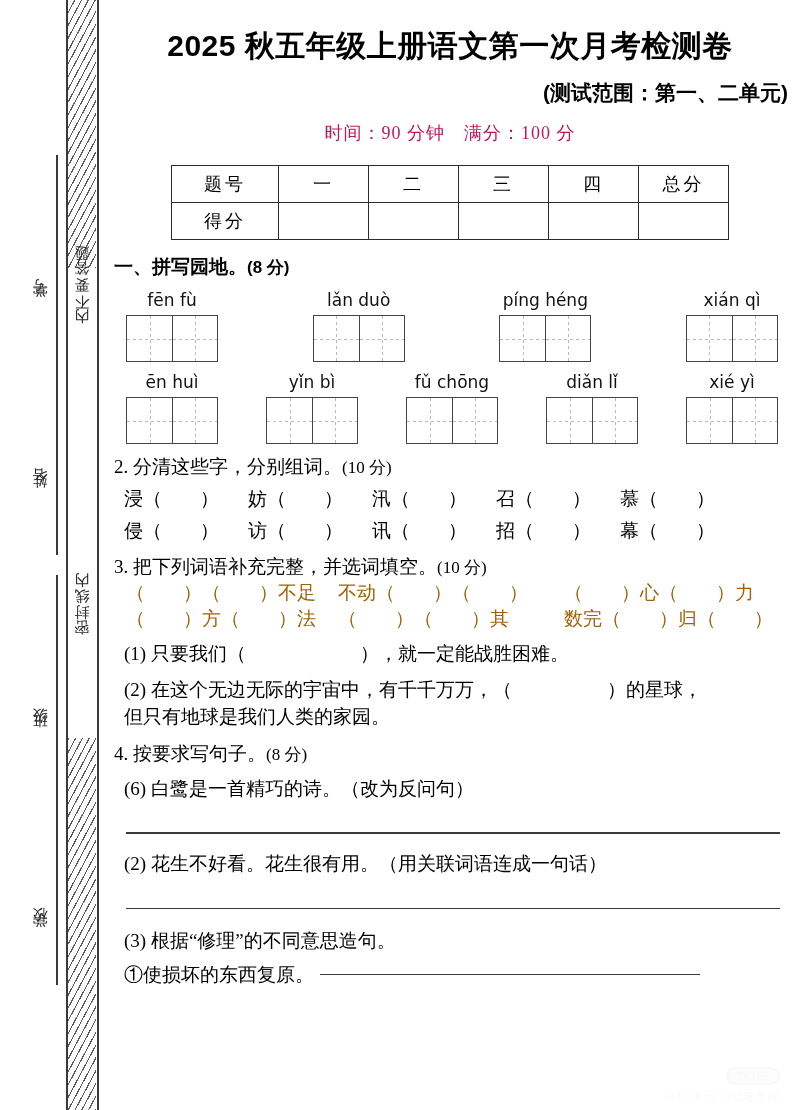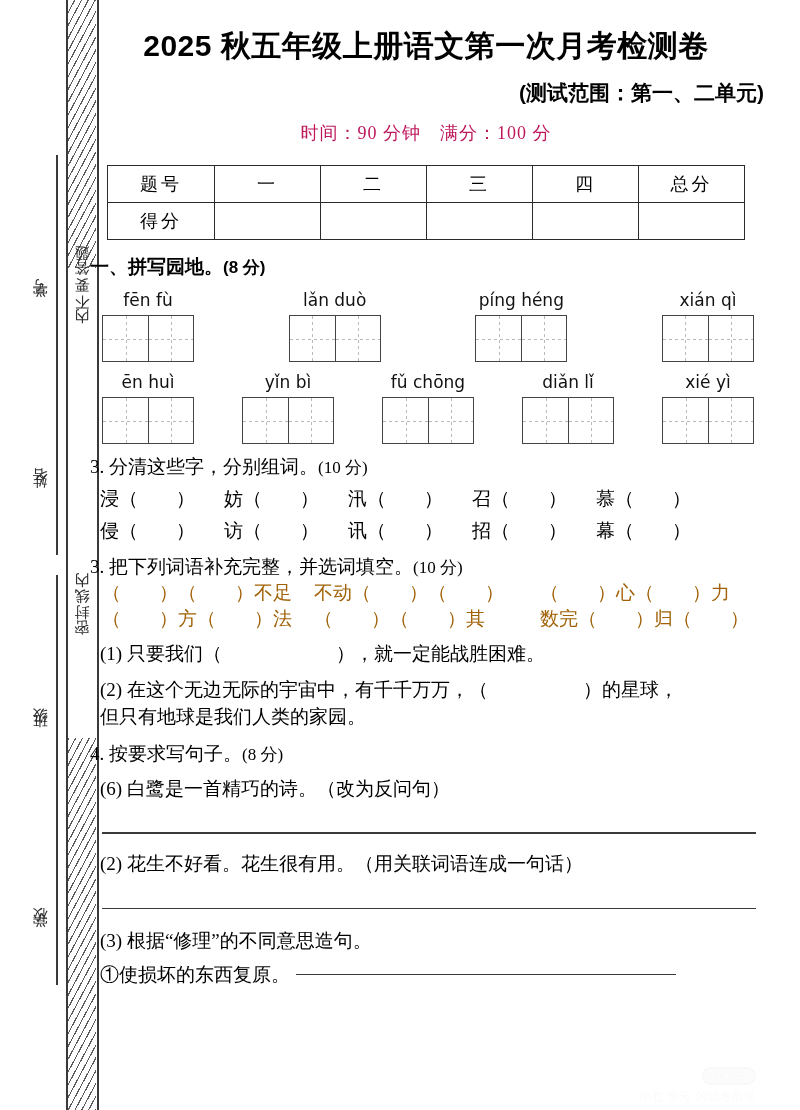--- a/index.html
+++ b/index.html
@@ -91,21 +91,21 @@
   .sf2 { top: 440px; height: 110px; }
   .sf2 .ruleline { top: -100px; height: 215px; }
   .sf3 { top: 680px; height: 110px; }
   .sf3 .ruleline { top: -105px; height: 215px; }
   .sf4 { top: 880px; height: 110px; }
   .sf4 .ruleline { top: -95px; height: 200px; }
 
   
   #paper {
     position: absolute;
-    left: 88px; top: 0;
+    left: 112px; top: 0;
     width: 676px; height: 1110px;
   }
 
   .doc-title {
     font-family: "Liberation Sans", "DejaVu Sans", sans-serif;
     font-weight: bold;
     font-size: 30px;
     text-align: center;
     letter-spacing: 0.5px;
     margin-top: 26px;
@@ -125,21 +125,21 @@
     text-align: center;
     margin-top: 14px;
     color: #be185d;
     letter-spacing: 1px;
   }
 
   
   #score-table {
     margin: 20px auto 0 auto;
     border-collapse: collapse;
-    width: 638px;
+    width: 558px;
     table-layout: fixed;
   }
   #score-table td {
     border: 1.3px solid #2b2b2b;
     height: 34px;
     text-align: center;
     font-size: 18px;
     letter-spacing: 3px;
     color: #000;
   }
@@ -417,21 +417,21 @@
     <div class="pinyin-item">
       <div class="pinyin-text">xié yì</div>
       <div class="tzg">
           <div class="cell"></div>
           <div class="cell"></div>
         </div>
     </div>
   </div>
 
   <div class="q-head">
-    <span>3. 分清这些字，分别组词。</span><span class="pts">(10 分)</span>
+    <span>2. 分清这些字，分别组词。</span><span class="pts">(10 分)</span>
   </div>
   <div class="pair-row">
     <div class="slot">浸（　　）</div>
     <div class="slot">妨（　　）</div>
     <div class="slot">汛（　　）</div>
     <div class="slot">召（　　）</div>
     <div class="slot">慕（　　）</div>
   </div>
   <div class="pair-row">
     <div class="slot">侵（　　）</div>

